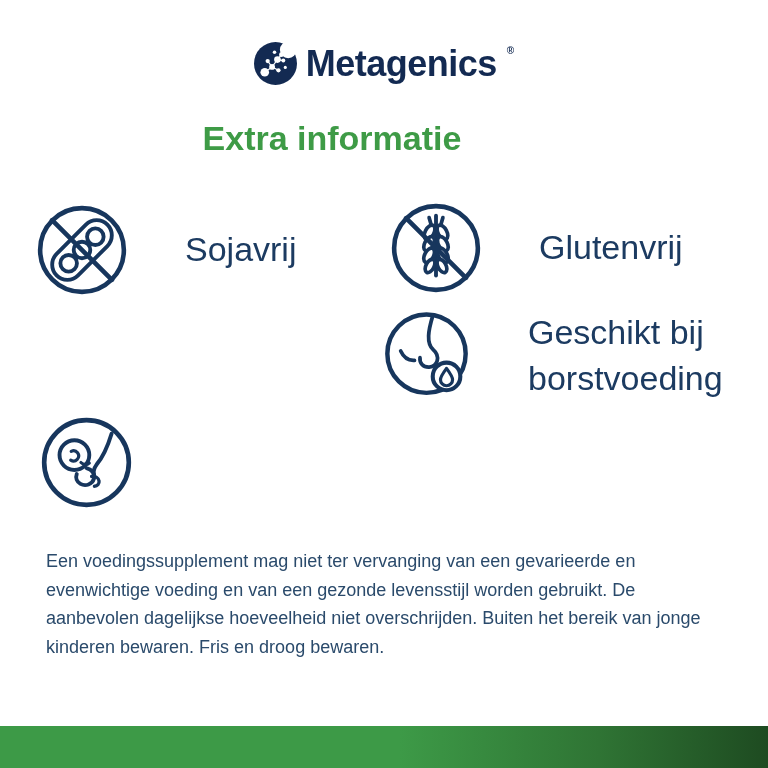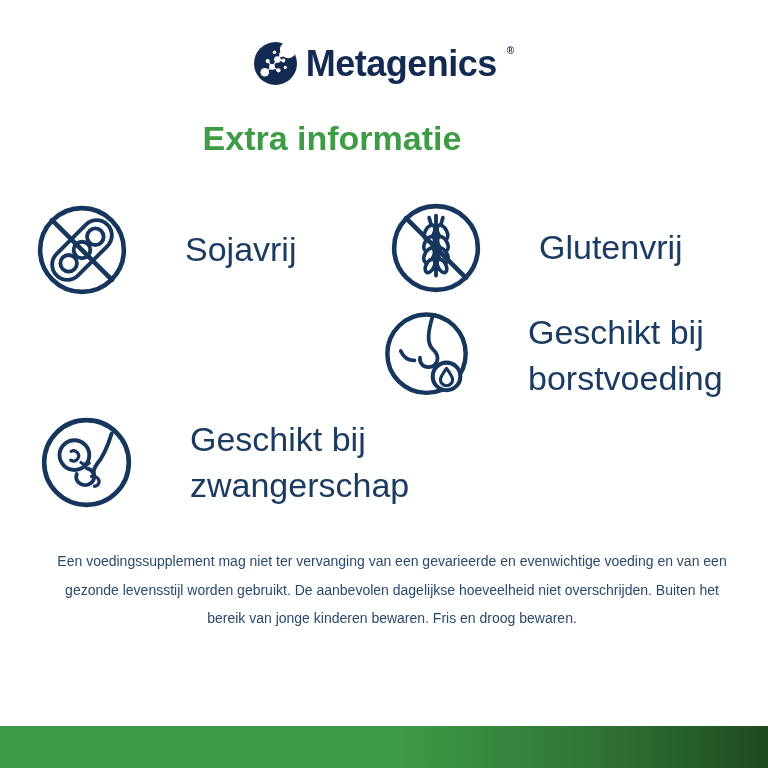--- a/index.html
+++ b/index.html
@@ -47,22 +47,22 @@
   }
   #f-soy{left:36px;top:204px;}
   #f-gluten{left:390px;top:202px;}
   #f-lactose{left:36px;top:308px;}
   #f-breast{left:382px;top:310px;}
   #f-breast .flabel{width:236px;}
   #f-pregnancy{left:40px;top:416px;}
   #f-pregnancy .flabel{width:262px;}
   
   .disclaimer{
-    position:absolute;top:547px;left:56px;width:672px;
-    text-align:center;font-size:14px;line-height:28.5px;
+    position:absolute;top:547px;left:46px;width:672px;
+    text-align:left;font-size:18px;line-height:28.5px;
     color:var(--disclaimer-text);
   }
   
   .band{
     position:absolute;left:0;bottom:0;width:768px;height:42px;
     background:linear-gradient(to right,
       var(--band-green) 0%, var(--band-green) 52%,
       var(--band-green-mid) 78%, var(--band-green-dark) 100%);
   }
   svg .s{fill:none;stroke:currentColor;stroke-linecap:round;stroke-linejoin:round;}
@@ -161,20 +161,19 @@
       <svg viewBox="0 0 100 100" width="93" height="93">
         <circle class="s" cx="50" cy="50" r="45.5" stroke-width="5"></circle>
         <path class="s" stroke-width="4.2" d="M77,19 C73,32 68,44 61,52 C58.5,55.5 57,60 58,63.5"></path>
         <circle class="sw" cx="37" cy="42" r="16" stroke-width="4.2"></circle>
         <path class="s" stroke-width="3.4" d="M33.5,38 a5.5,5.5 0 1 1 -0.5,9.5"></path>
         <path class="s" stroke-width="4.2" d="M50,56 c6,1.5 9.5,6.5 8,11.5 c-1.8,6 -9,8.5 -14.5,5.5 c-4,-2.2 -5.5,-6.5 -4,-10.5"></path>
         <path class="s" stroke-width="3.6" d="M55.5,65 c4,-0.5 7.5,1.5 8,5 c0.4,3 -1.8,5.5 -5,5.5"></path>
         <path class="s" stroke-width="3.4" d="M44,50 c2.5,2.5 6.5,2.8 9,0.5"></path>
       </svg>
     </span>
-    <span class="flabel">Geschikt bij zwangerschap</span>
   </div>
 
   <div class="disclaimer">Een voedingssupplement mag niet ter vervanging van een gevarieerde en evenwichtige voeding en van een gezonde levensstijl worden gebruikt. De aanbevolen dagelijkse hoeveelheid niet overschrijden. Buiten het bereik van jonge kinderen bewaren. Fris en droog bewaren.</div>
 
   <div class="band"></div>
 
 </div>
 
 </body></html>

